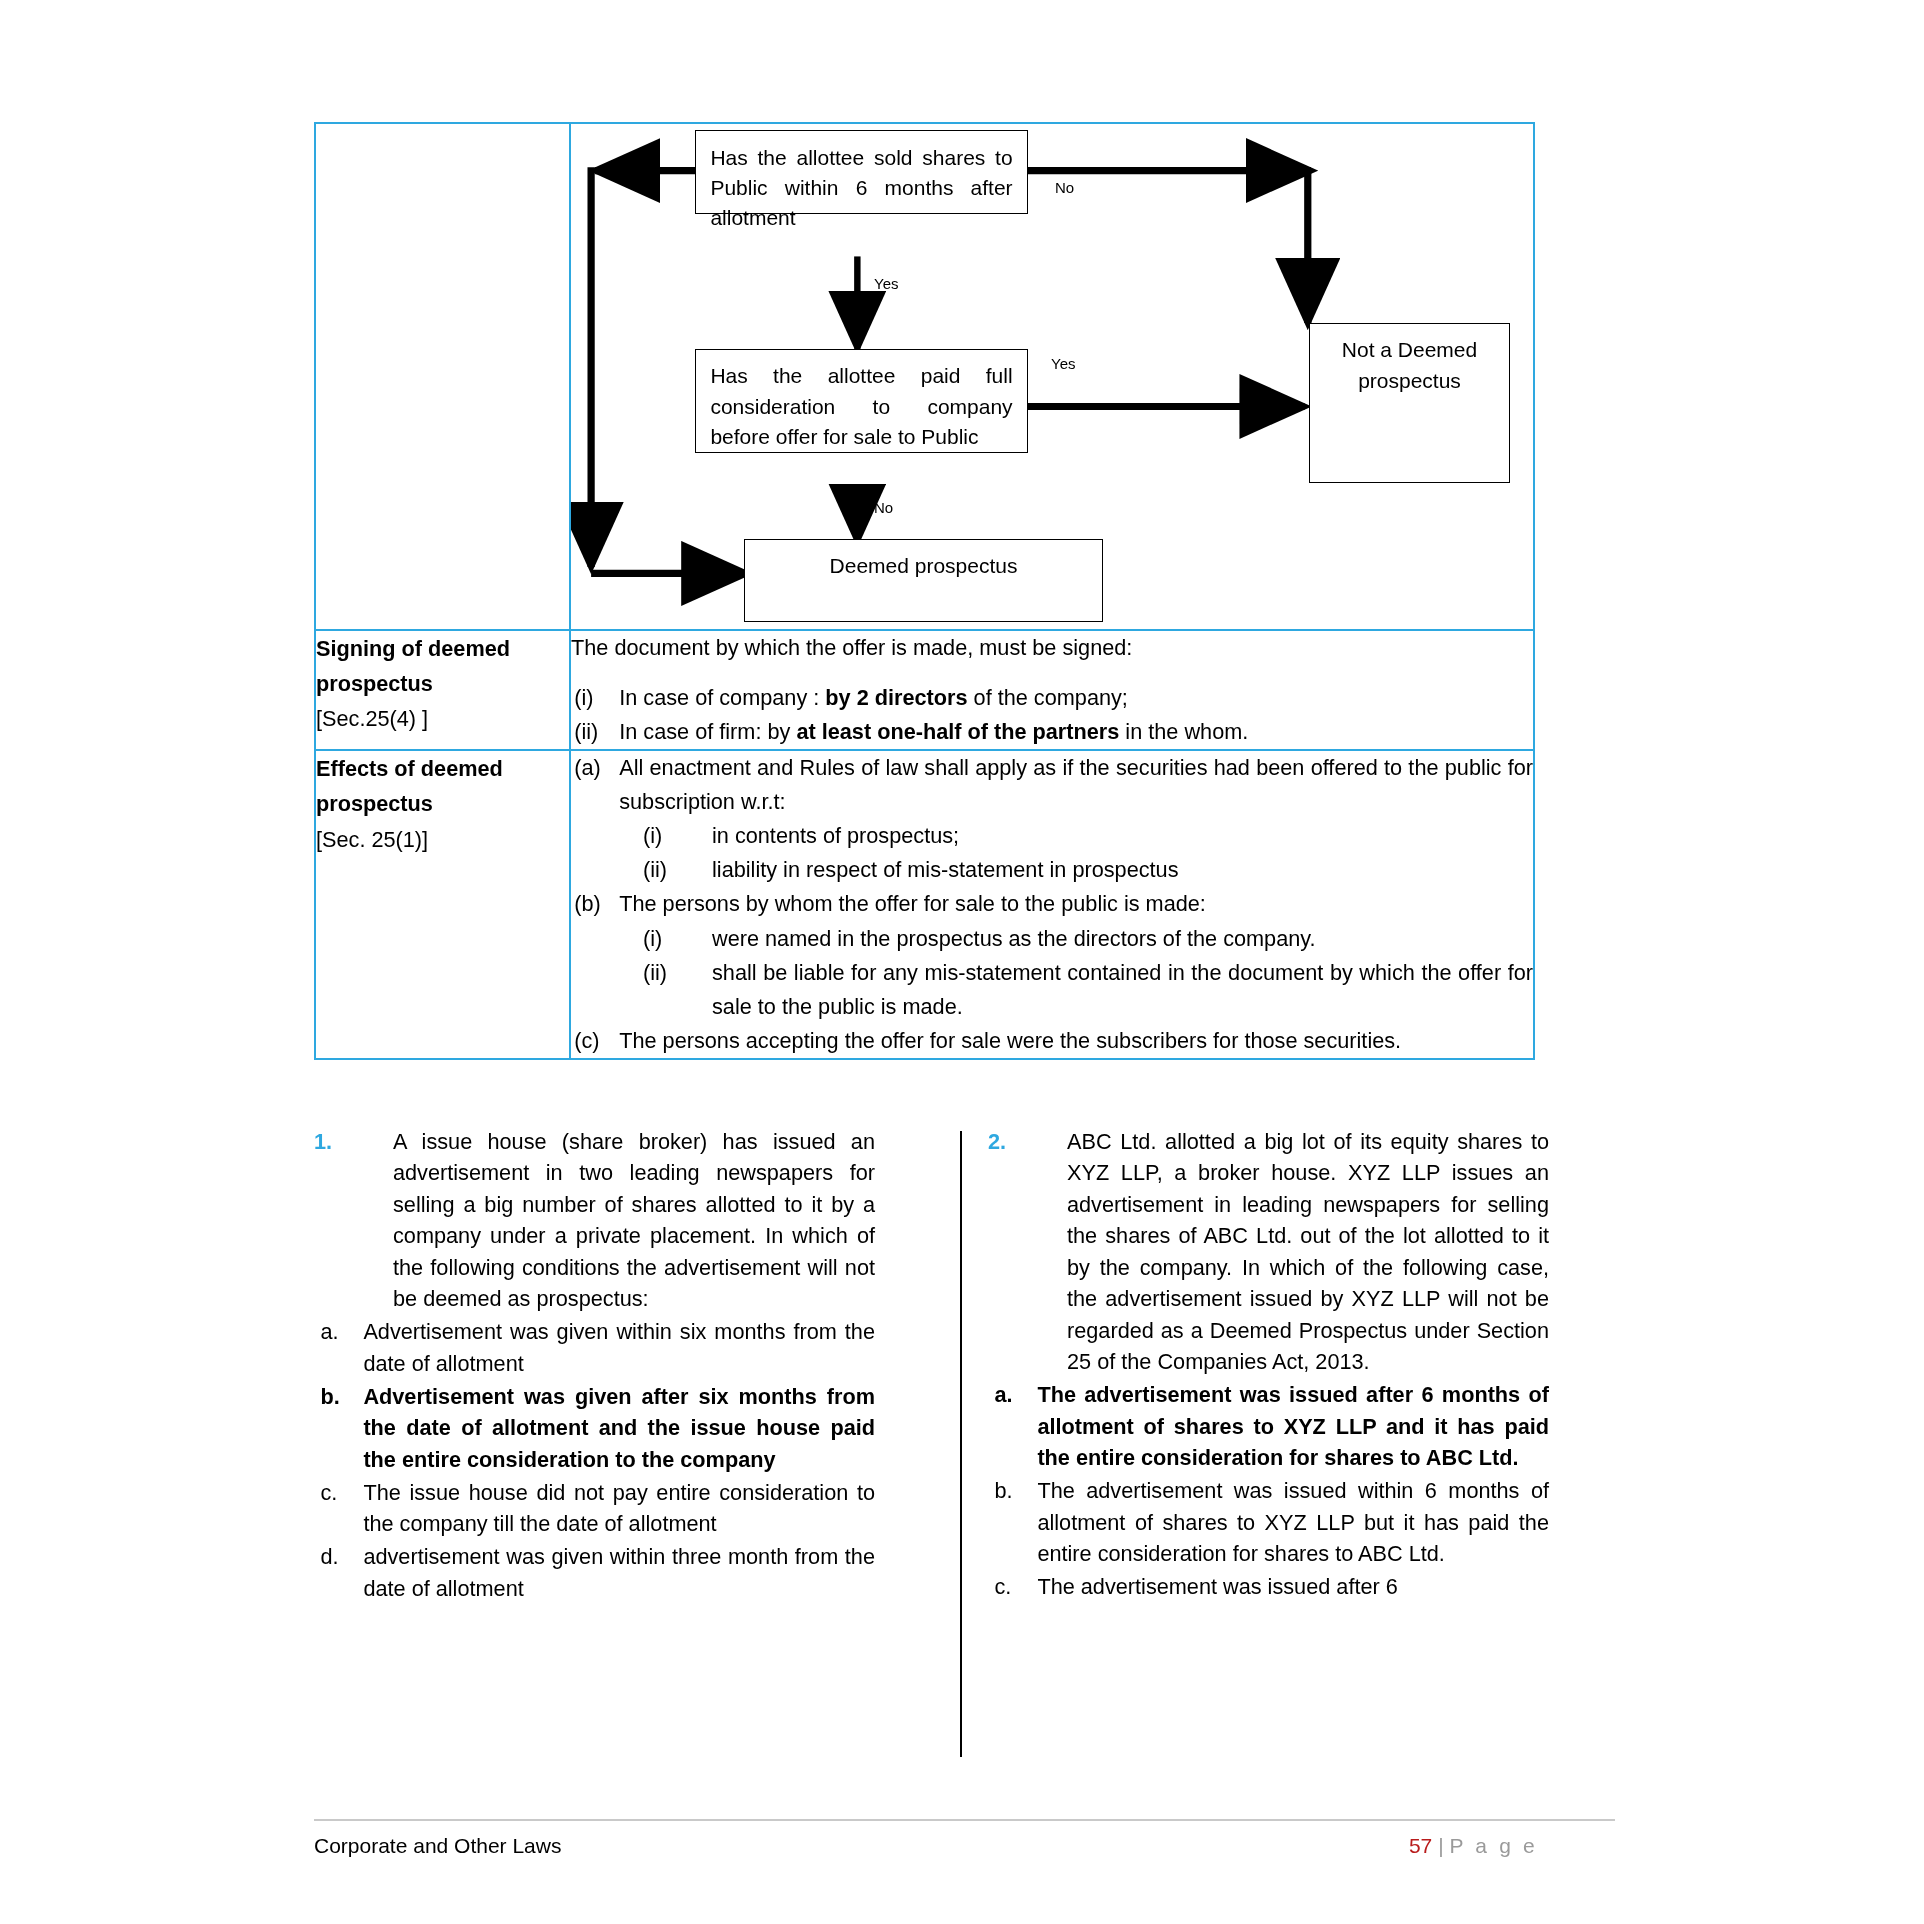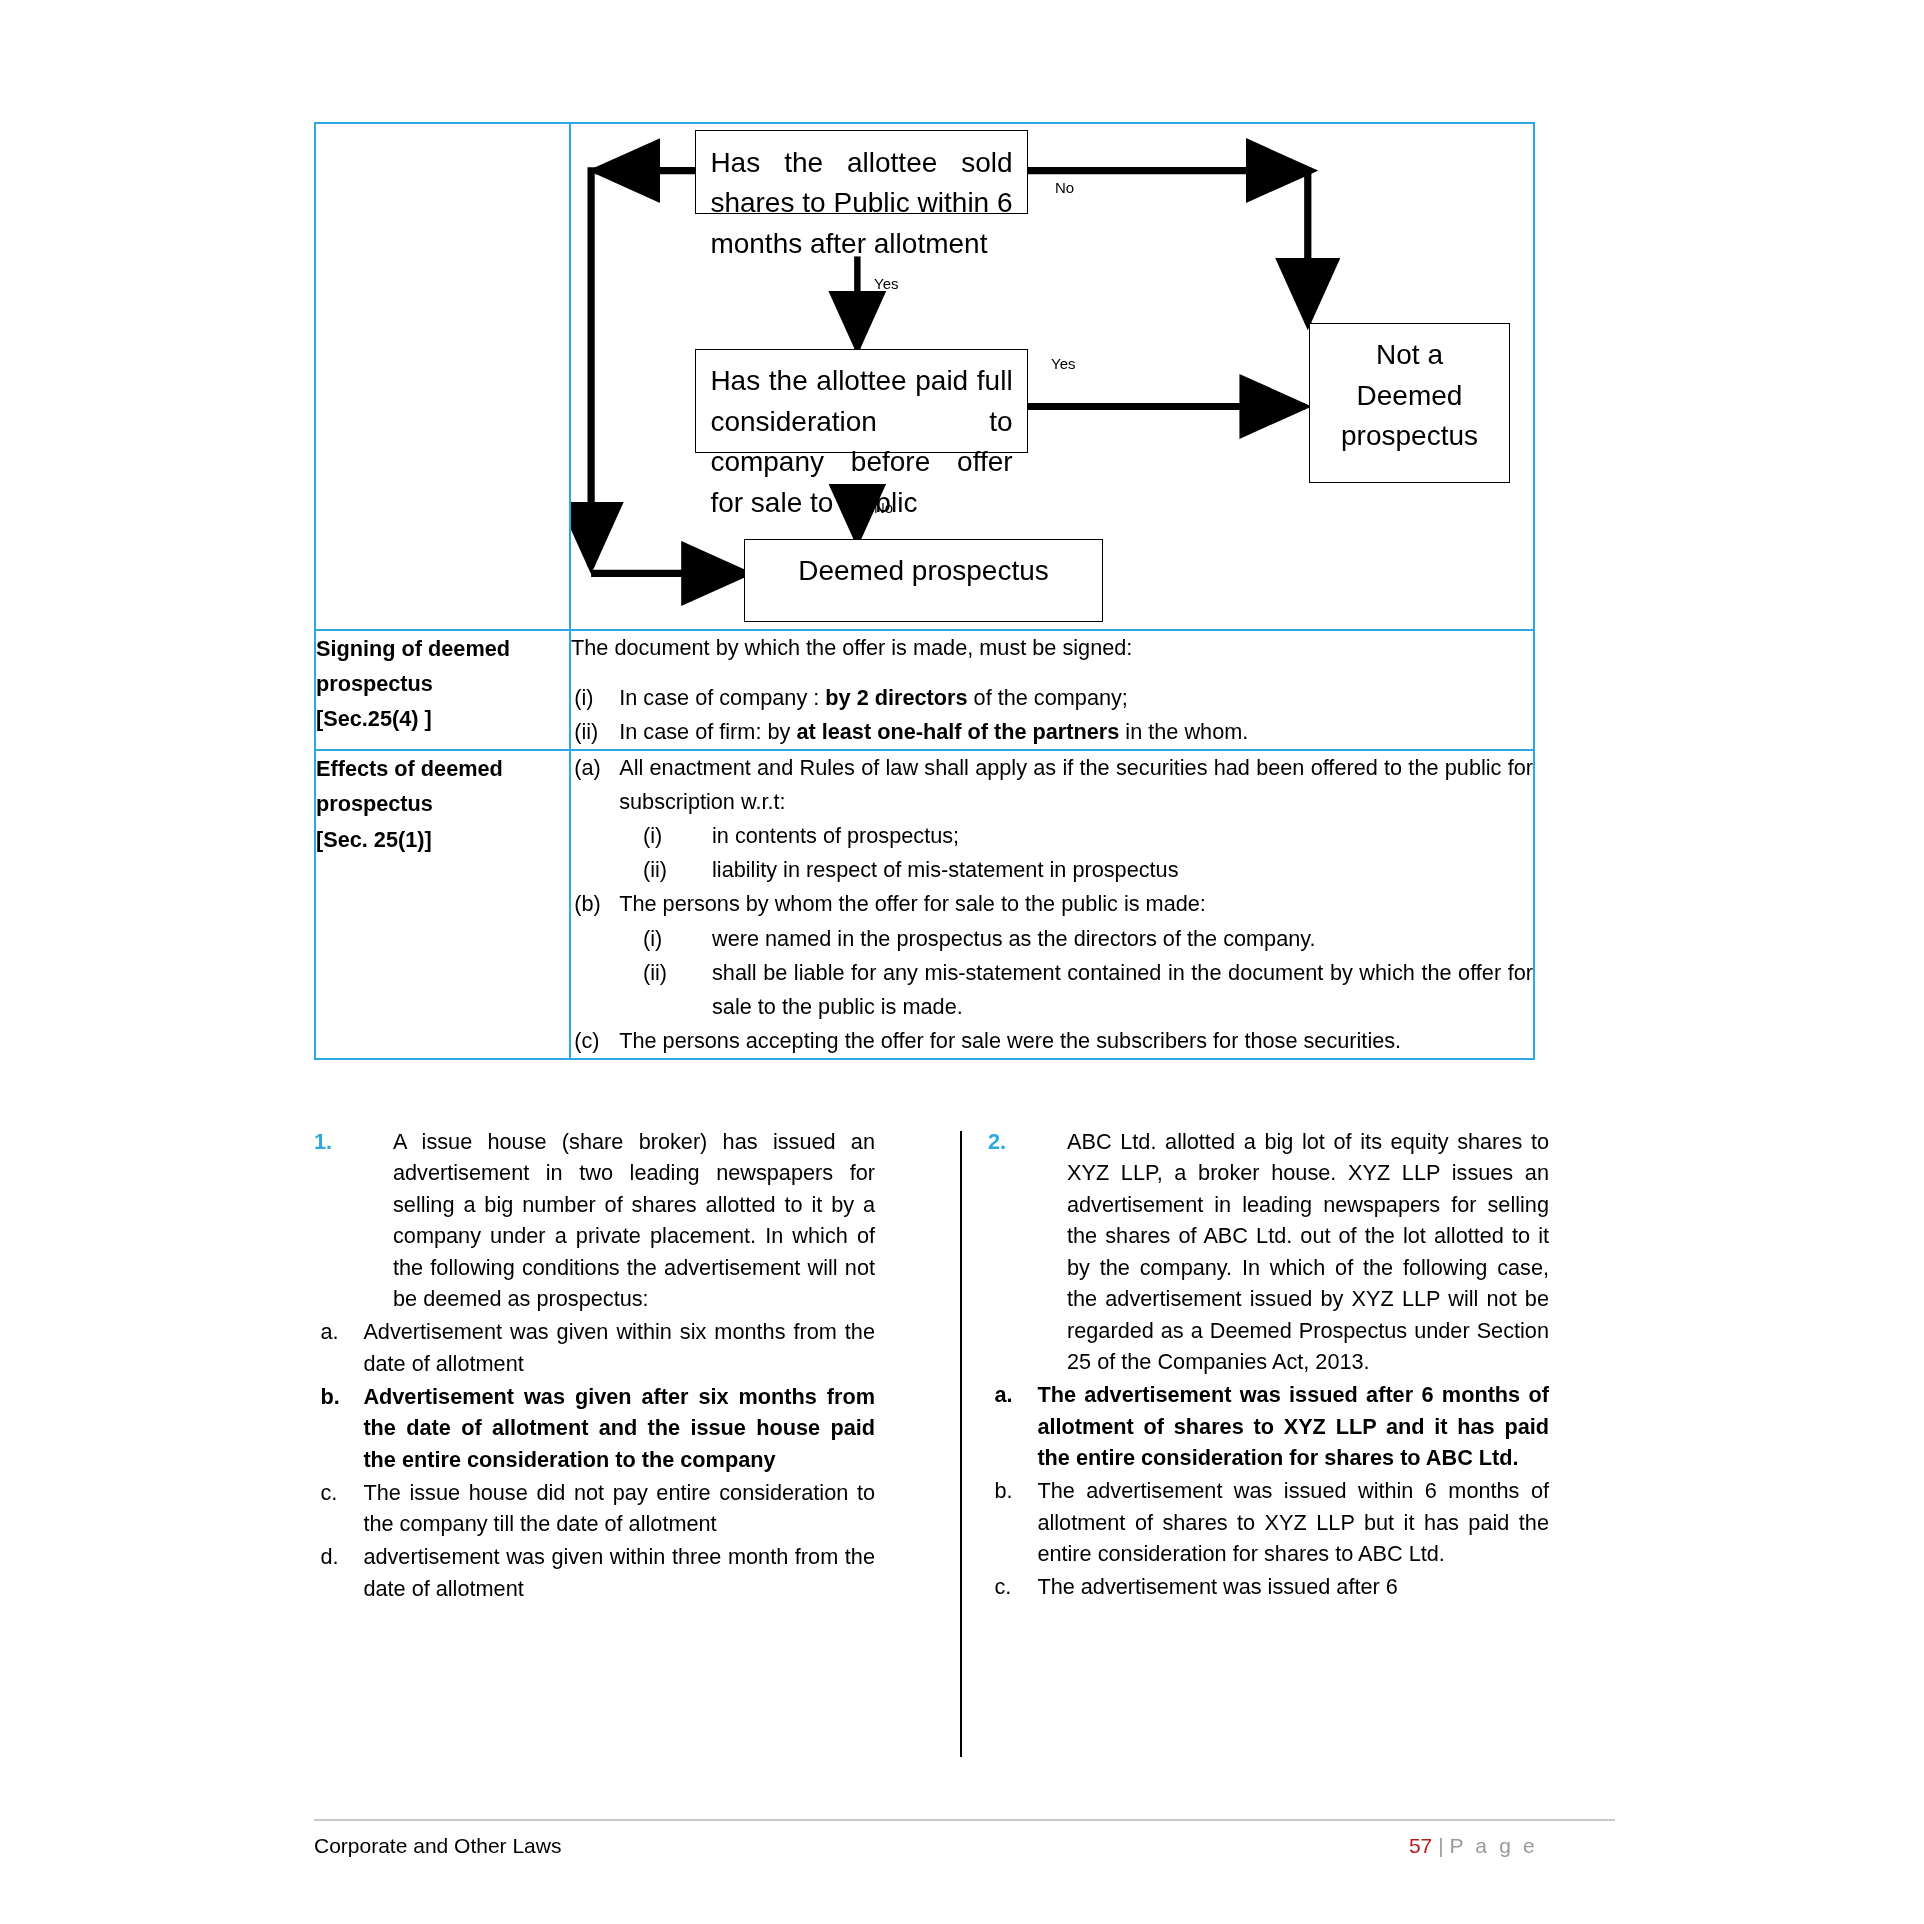--- a/index.html
+++ b/index.html
@@ -36,21 +36,21 @@
 
   .label-cell {
     padding: 11.2px 13px 16px 13px;
     font-size: 21.7px;
     line-height: 1.62;
   }
   .label-cell .strong {
     font-weight: bold;
   }
   .label-cell .secref {
-    font-weight: bold;
+    font-weight: normal;
   }
 
   .body-cell {
     padding: 11.2px 14.4px 16px 14.4px;
     font-size: 21.7px;
     line-height: 1.57;
   }
 
   
   .flow-cell { padding: 0; height: 505px; position: relative; }
@@ -58,21 +58,21 @@
     position: relative;
     width: 100%;
     height: 504px;
   }
 
   .fbox {
     position: absolute;
     border: 1.6px solid #000;
     background: #fff;
     box-sizing: border-box;
-    font-size: 28px;
+    font-size: 21px;
     line-height: 1.45;
     color: #000;
   }
   .fbox .txt {
     padding: 11.2px 14.4px 0 14.4px;
     display: block;
     text-align: justify;
     text-align-last: left;
   }
   .fbox.center .txt {

